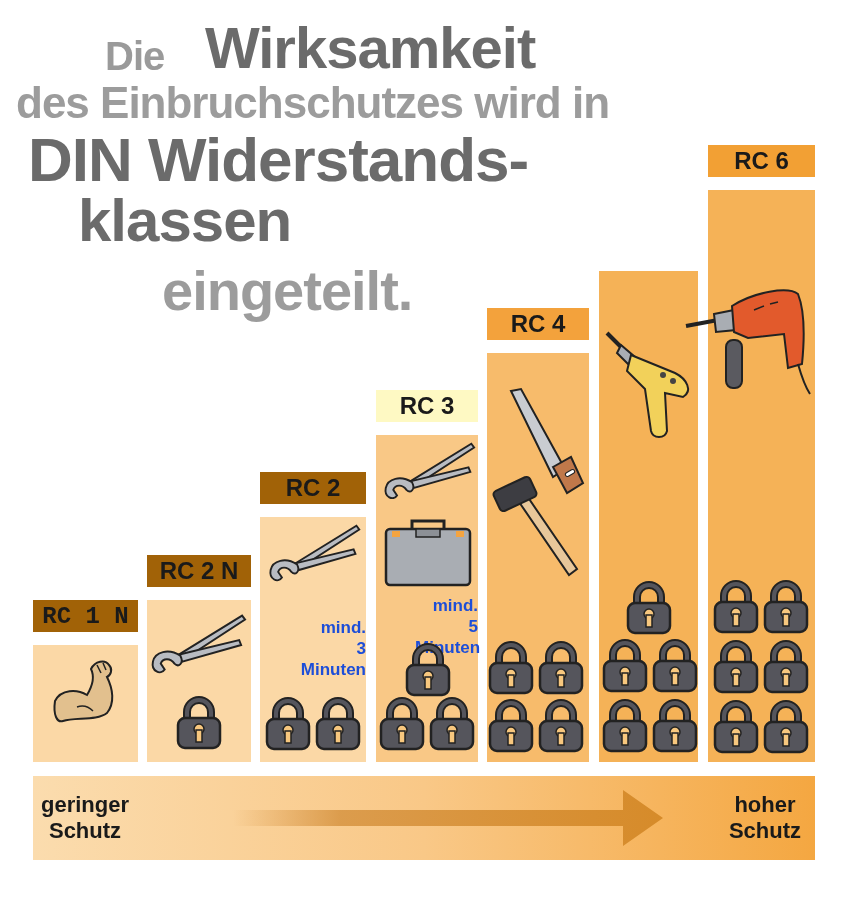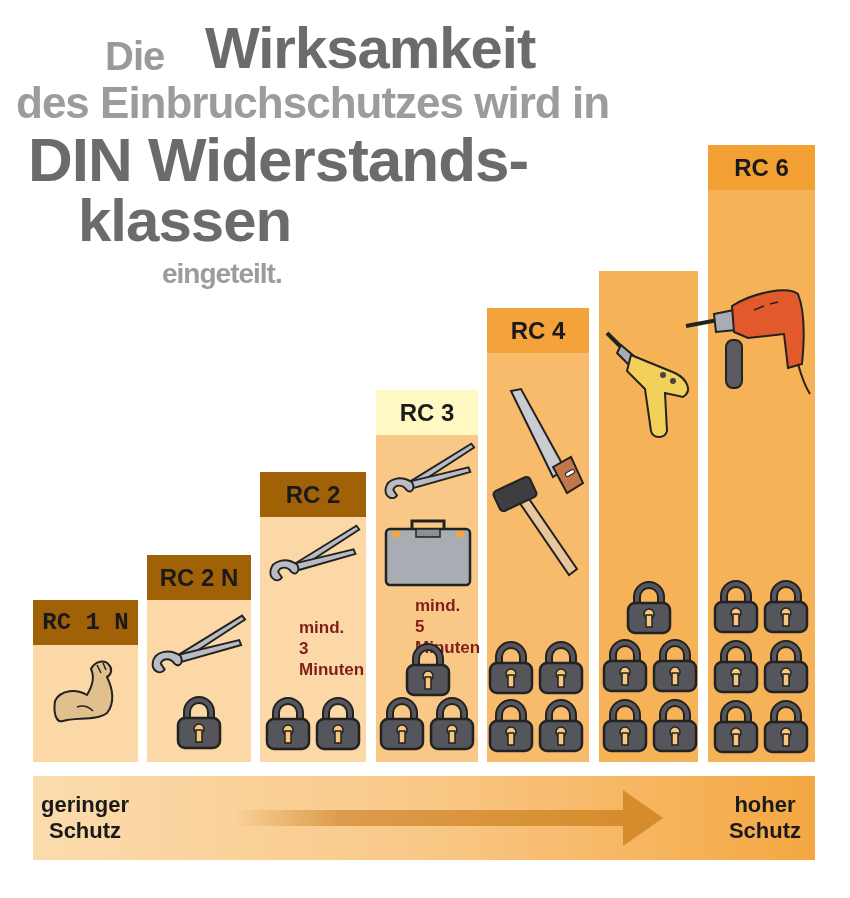--- a/index.html
+++ b/index.html
@@ -3,33 +3,33 @@
 <meta charset="utf-8">
 <style>
   html,body{margin:0;padding:0;background:#fff;}
   body{width:850px;height:898px;position:relative;overflow:hidden;font-family:"Liberation Sans",sans-serif;}
   .title{position:absolute;font-weight:bold;letter-spacing:-1px;white-space:nowrap;}
   .t1a{left:105px;top:34px;font-size:40px;color:#9a9a9a;}
   .t1b{left:205px;top:14px;font-size:58px;color:#6b6b6b;}
   .t2{left:16px;top:78px;font-size:44px;color:#9c9c9c;}
   .t3{left:28px;top:124px;font-size:62px;color:#6b6b6b;}
   .t4{left:78px;top:186px;font-size:60px;color:#6b6b6b;}
-  .t5{left:162px;top:258px;font-size:28px;color:#9c9c9c;}
+  .t5{left:162px;top:258px;font-size:56px;color:#9c9c9c;}
   .bar{position:absolute;bottom:136px;}
-  .bar .hdr{height:45px;display:flex;align-items:center;justify-content:center;font-weight:bold;font-size:24px;color:#1a1a1a;}
+  .bar .hdr{height:32px;display:flex;align-items:center;justify-content:center;font-weight:bold;font-size:24px;color:#1a1a1a;}
   .bar .body{position:absolute;left:0;right:0;top:45px;bottom:0;}
   .b1 .hdr,.b2 .hdr,.b3 .hdr{background:#a16207;}
   .b1 .body,.b2 .body,.b3 .body{background:#fbd8a6;}
   .b4 .hdr{background:#fef9c3;}
   .b4 .body{background:#f9c886;}
   .b5 .hdr{background:#f3a23c;}
   .b5 .body{background:#f7bb6b;}
   .b6 .hdr,.b7 .hdr{background:#f2a034;}
   .b6 .body,.b7 .body{background:#f5b257;}
-  .note{position:absolute;left:0;right:0;text-align:left;font-weight:bold;font-size:17px;color:#7f1d1d;line-height:21px;padding-left:39px;}
+  .note{position:absolute;left:0;right:0;text-align:right;font-weight:bold;font-size:17px;color:#1d4ed8;line-height:21px;padding-left:39px;}
   .lock{position:absolute;width:48px;height:54px;}
   .icon{position:absolute;}
   .scale{position:absolute;left:33px;top:776px;width:782px;height:84px;background:linear-gradient(90deg,#fbdcae 0%,#f9c887 50%,#f4a741 100%);}
   .scale .lbl{position:absolute;font-weight:bold;font-size:22px;color:#1a1a1a;line-height:26px;text-align:center;}
   .arrow{position:absolute;left:200px;top:14px;width:430px;height:56px;}
 </style>
 </head>
 <body>
 
 <svg width="0" height="0" style="position:absolute">

